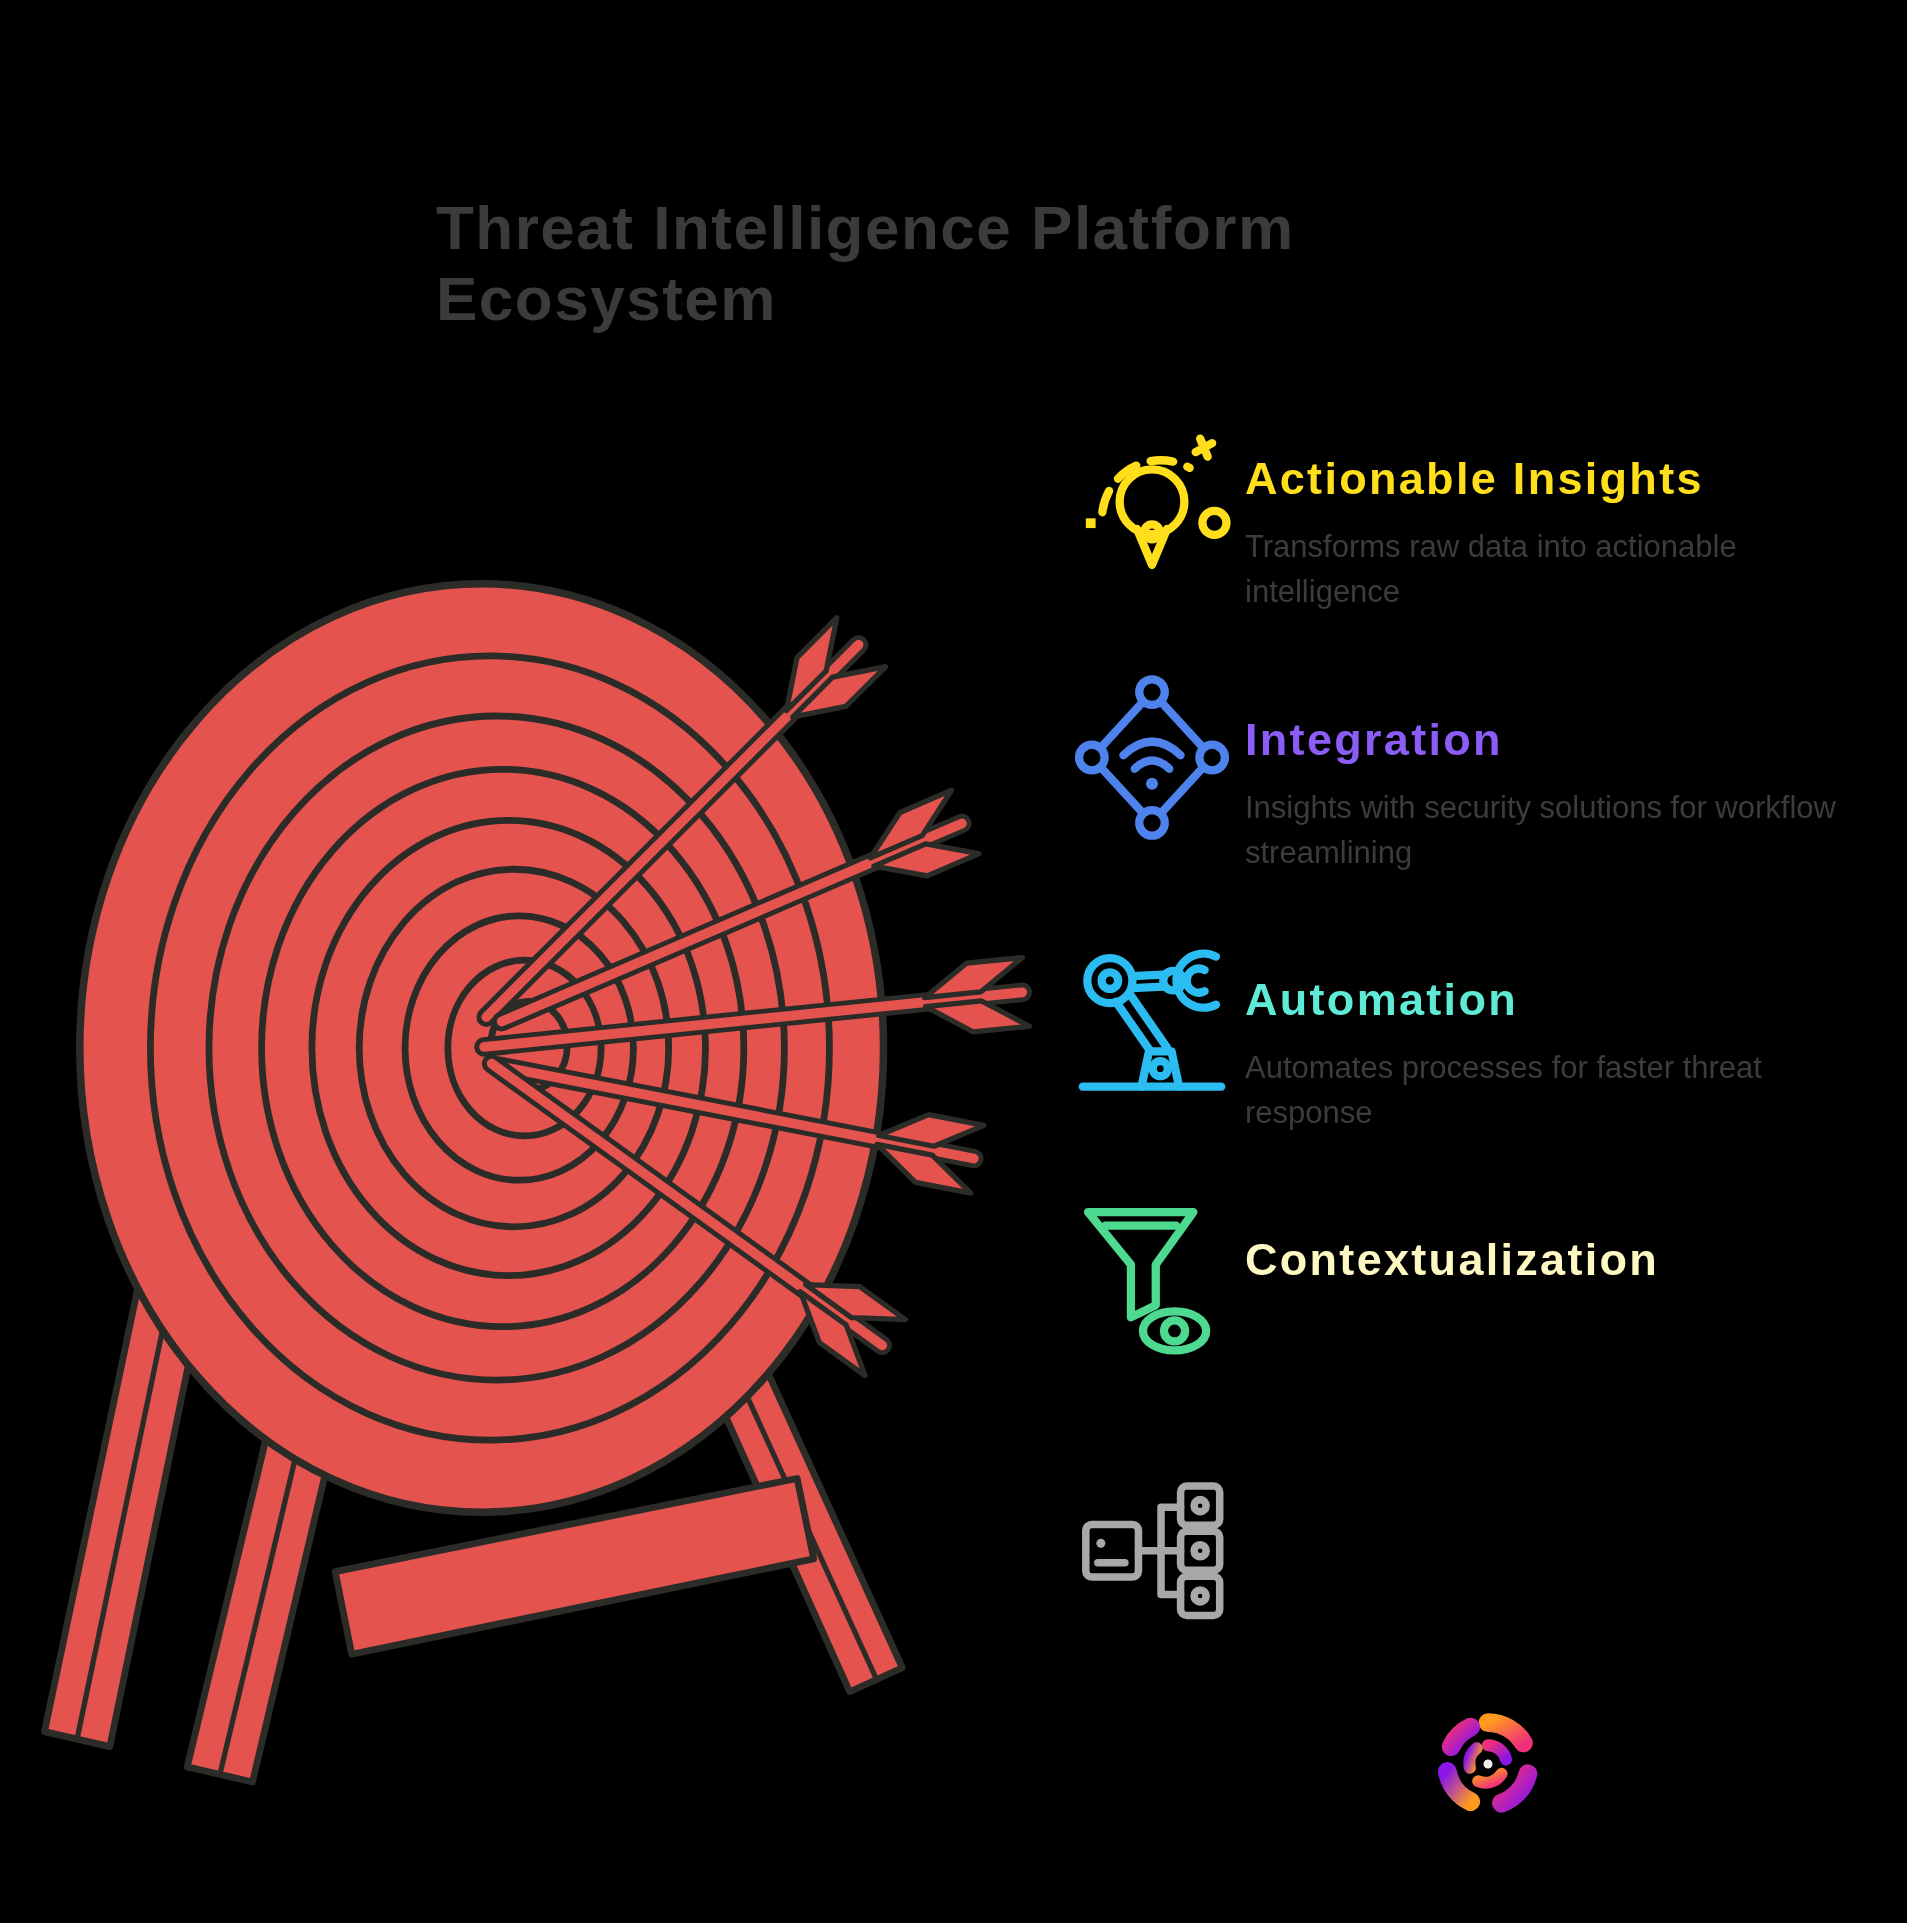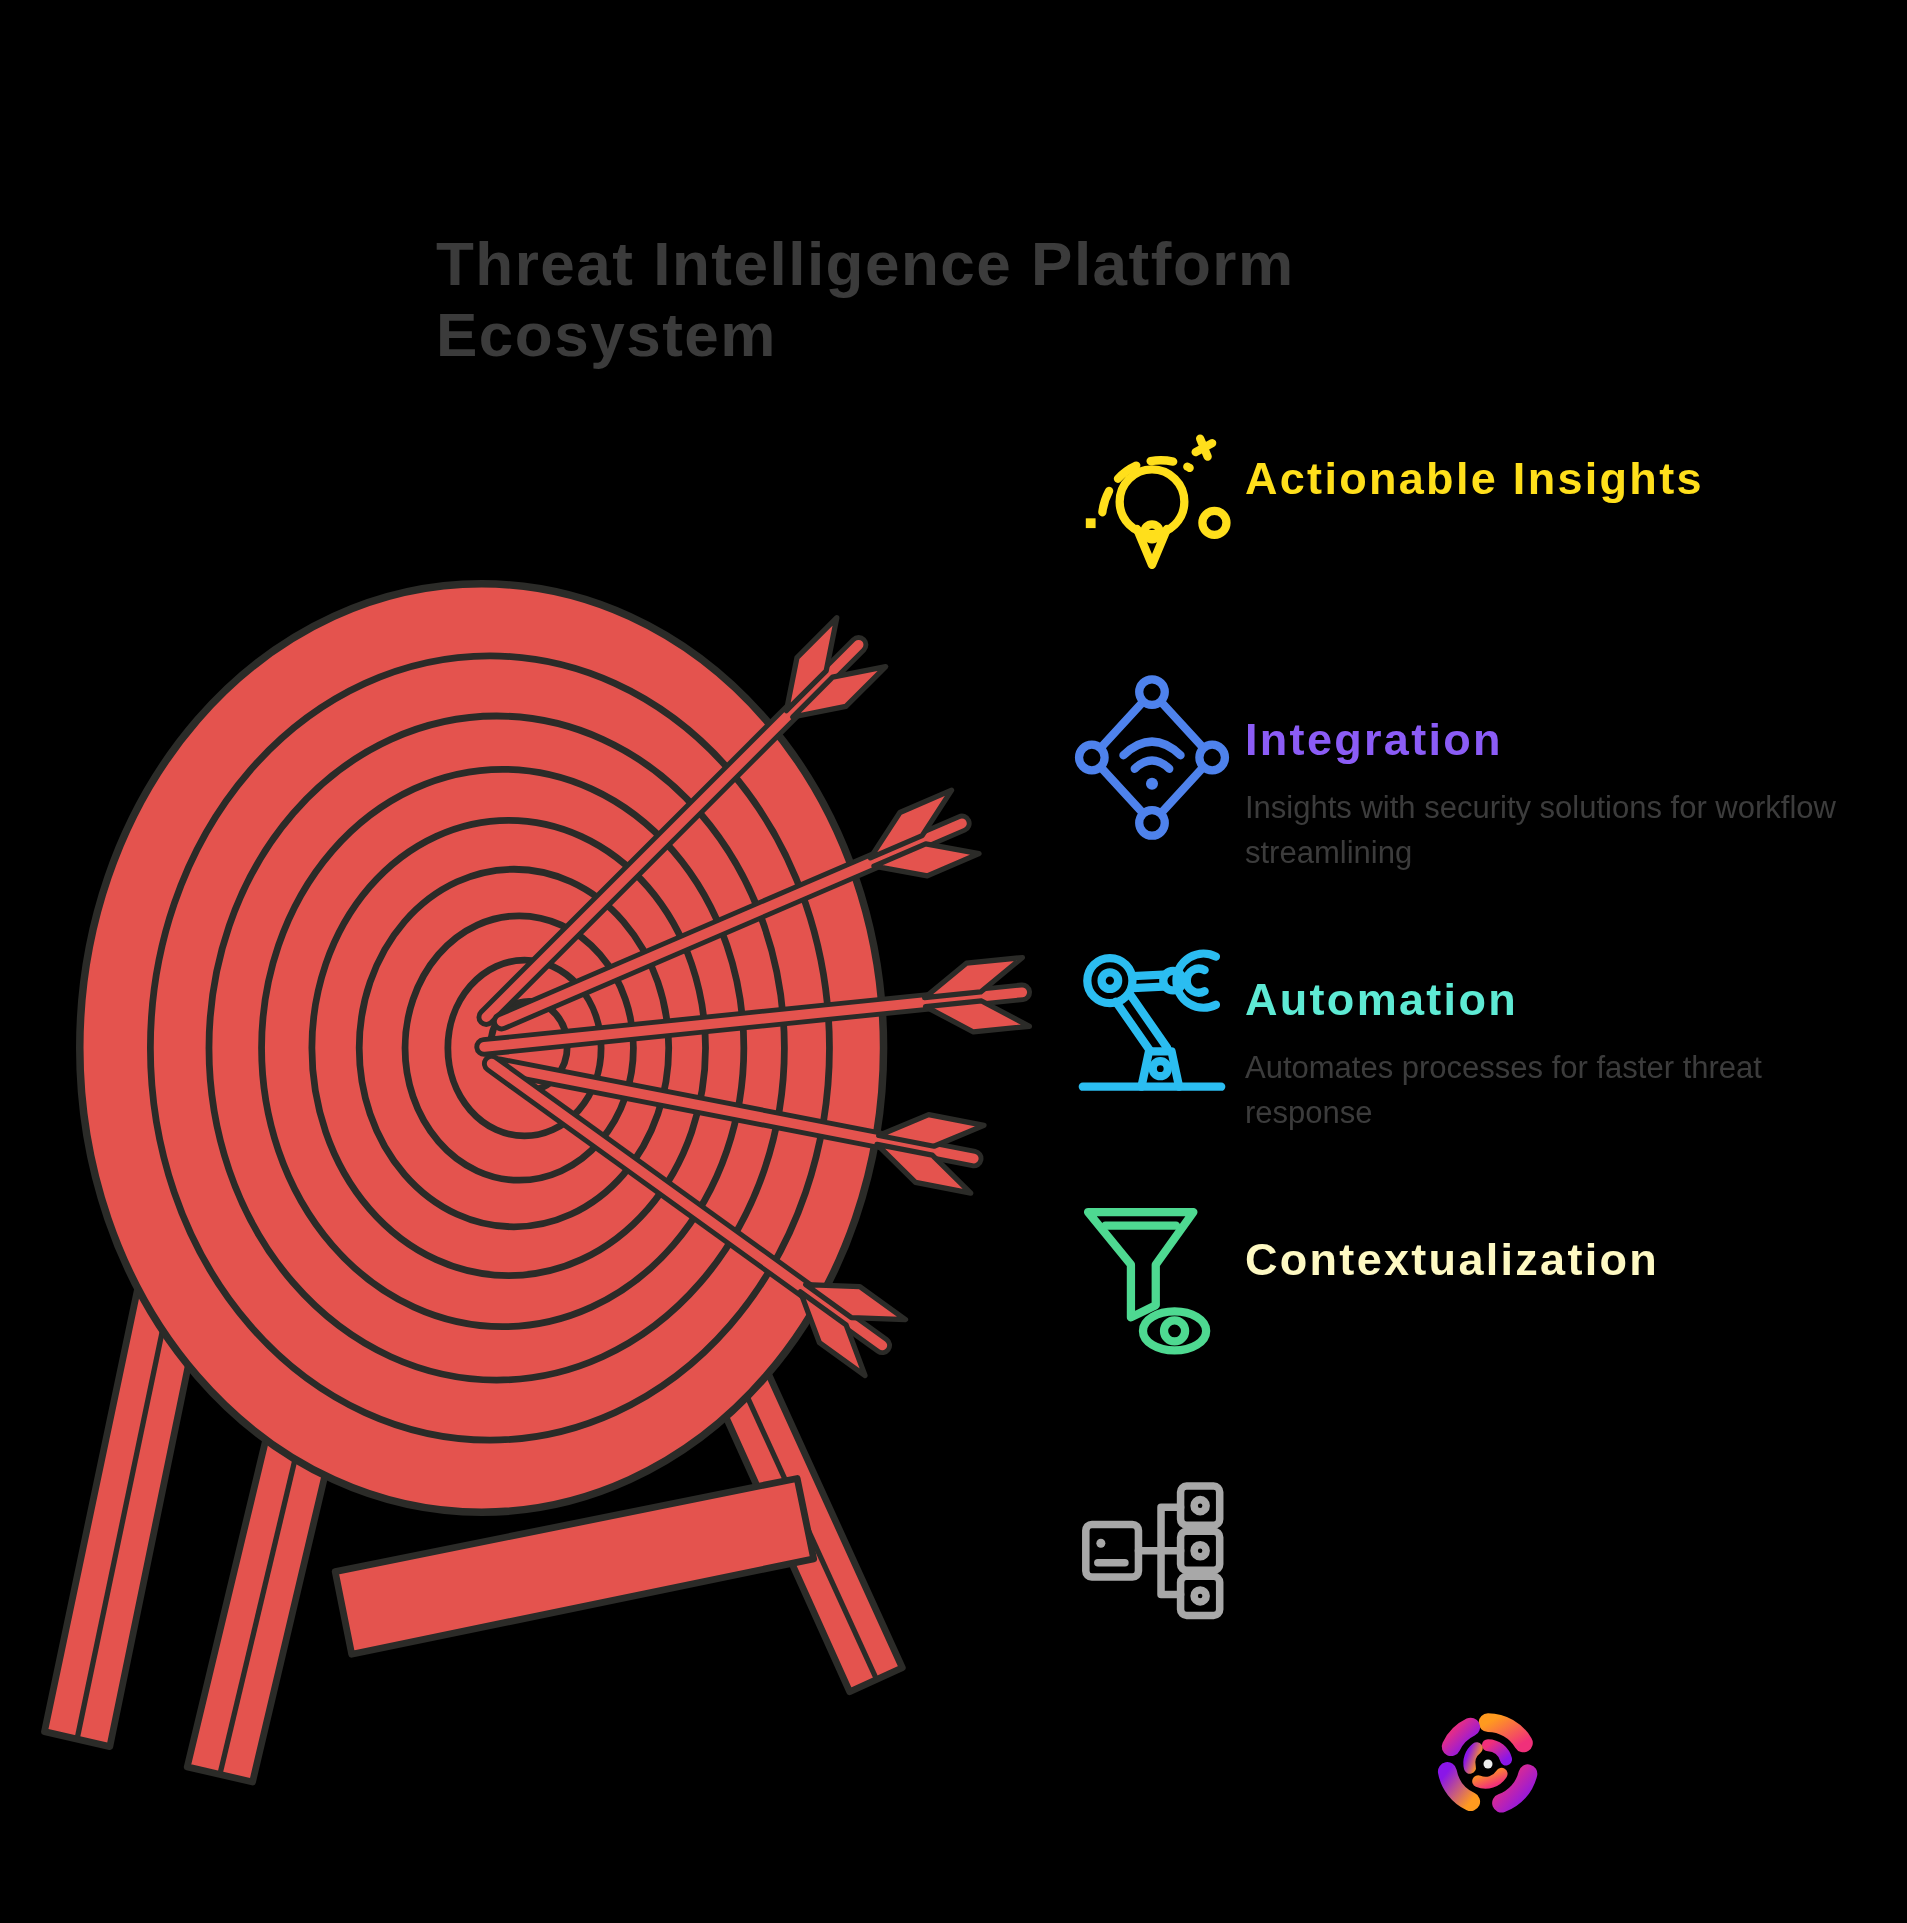--- a/index.html
+++ b/index.html
@@ -11,21 +11,20 @@
     font-family:"Liberation Sans", sans-serif;
   }
   .page-title{
     position:absolute;
     left:436px;top:192px;
     width:1202px;
     font-size:62px;
     font-weight:700;
     letter-spacing:1.5px;
     color:#3B3B3B;
-    margin-top:36px;
   }
   .target-svg{
     position:absolute;
     left:22.5px;top:556px;
     width:1030px;height:1262px;
   }
   .feature-row{
     position:absolute;
     left:1071px;
     width:834px;
@@ -142,20 +141,21 @@
         <circle cx="100" cy="122" r="43"></circle>
         <path d="M80,158 L100,206 L120,158"></path>
         <circle cx="100" cy="162" r="10"></circle>
         <circle cx="183" cy="150" r="16"></circle>
         <path d="M158,56 l22,-12 M164,38 l10,24"></path>
       </g>
       <rect x="12" y="144" width="13" height="13" fill="currentColor"></rect>
     </svg>
   </div>
   <div class="feature-heading" style="color: rgb(255, 223, 27);">Actionable Insights</div>
+  <div class="feature-desc">Transforms raw data into actionable intelligence</div>
 </div>
 
 <div class="feature-row row-1">
   <div class="feature-icon" style="color: rgb(78, 130, 236);">
     <svg viewBox="0 0 200 230">
       <g class="ic" stroke-width="11">
         <path d="M100,28 L180,115 L100,202 L20,115 Z"></path>
         <circle cx="100" cy="28" r="17" fill="#000"></circle>
         <circle cx="180" cy="115" r="17" fill="#000"></circle>
         <circle cx="100" cy="202" r="17" fill="#000"></circle>

